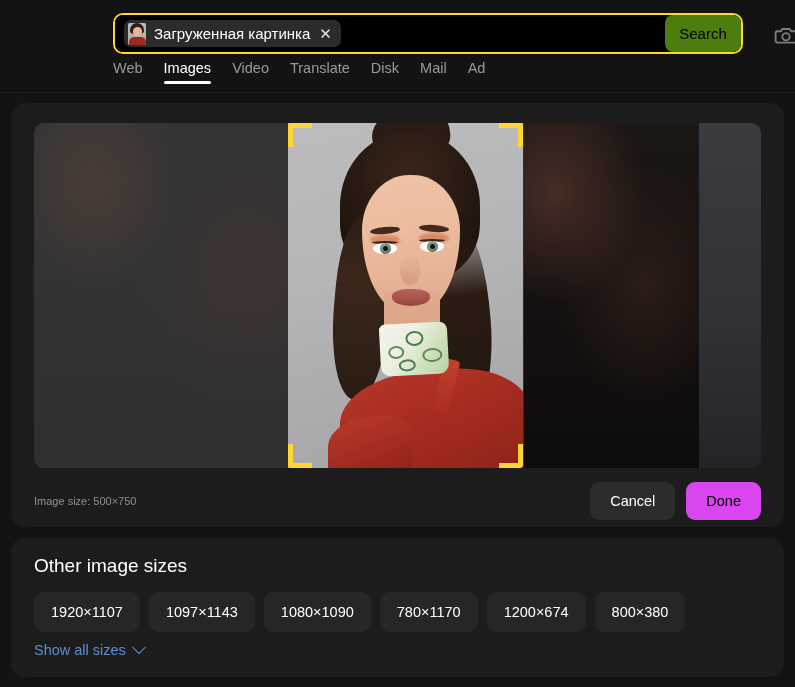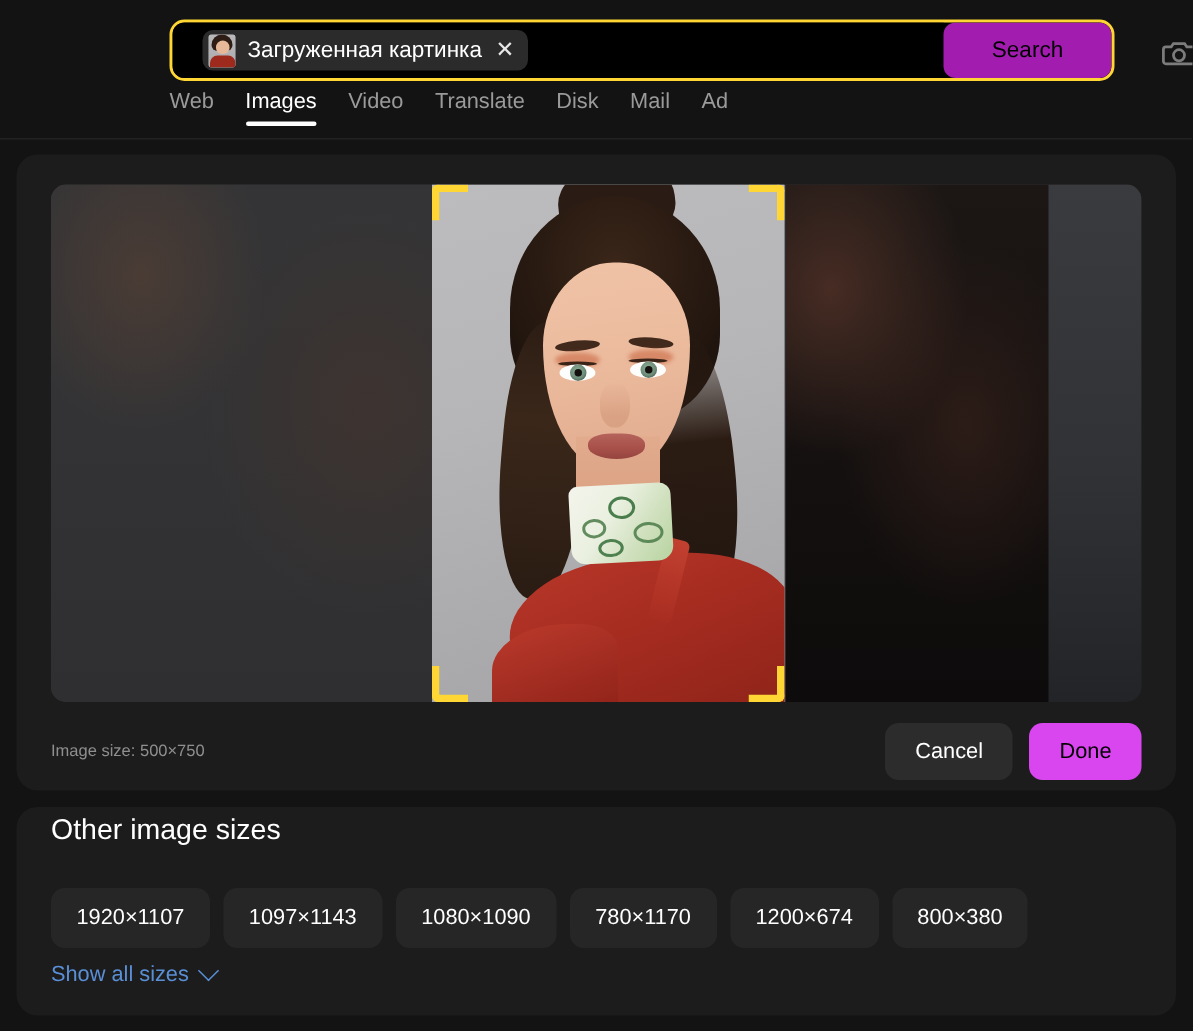--- a/index.html
+++ b/index.html
@@ -52,21 +52,21 @@
     box-sizing: border-box;
     display: flex;
     align-items: center;
     overflow: hidden;
   }
   .searchfield {
     flex: 1 1 auto;
     height: 100%;
     display: flex;
     align-items: center;
-    padding-left: 20px;
+    padding-left: 9px;
     background: #000000;
   }
   .chip {
     display: inline-flex;
     align-items: center;
     gap: 8px;
     background: #2b2b2b;
     border-radius: 7px;
     height: 27px;
     padding: 0 8px 0 4px;
@@ -104,23 +104,23 @@
   }
   .chip-close {
     font-size: 15px;
     line-height: 15px;
     color: #e8e8e8;
     cursor: pointer;
     padding: 0 1px;
   }
   .search-btn {
     flex: none;
-    width: 112px;
+    width: 76px;
     height: 100%;
-    background: #a21caf;
+    background: #4d7c0f;
     color: #000000;
     font-size: 15px;
     display: flex;
     align-items: center;
     justify-content: center;
     border: none;
     cursor: pointer;
     font-family: "Liberation Sans", sans-serif;
     border-radius: 8px;
   }
@@ -434,21 +434,21 @@
     position: absolute;
     left: 11px;
     top: 538px;
     width: 773px;
     height: 139px;
     box-sizing: border-box;
   }
   .sizes-title {
     position: absolute;
     left: 23px;
-    top: 4px;
+    top: 16px;
     font-size: 19px;
     line-height: 23px;
     color: #ffffff;
   }
   .size-chips {
     position: absolute;
     left: 23px;
     top: 54px;
     right: 16px;
     display: flex;

